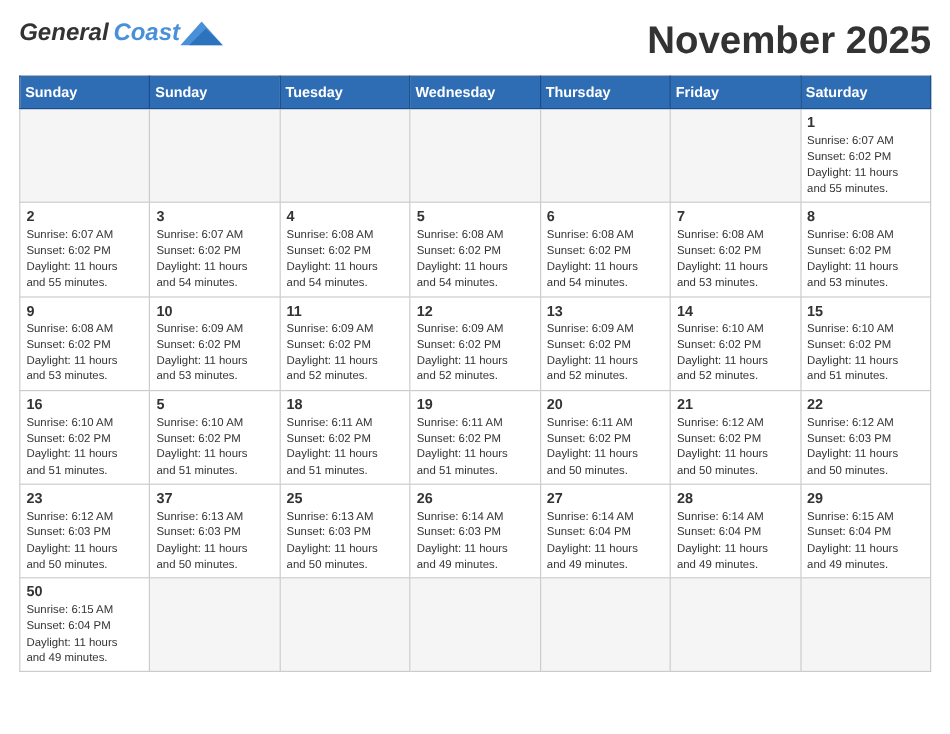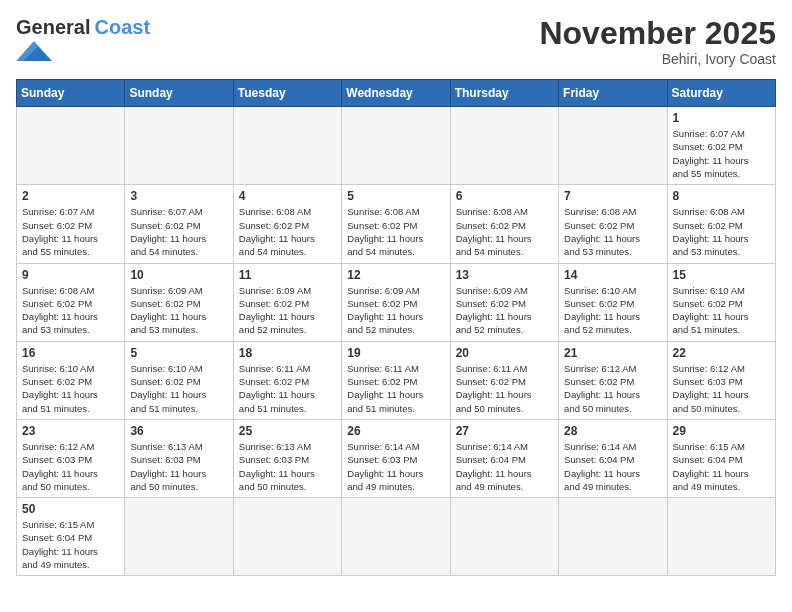--- a/index.html
+++ b/index.html
@@ -11,22 +11,23 @@
       padding: 16px;
     }
     .header {
       display: flex;
       justify-content: space-between;
       align-items: flex-start;
       margin-bottom: 12px;
     }
     .logo {
       display: flex;
-      flex-direction: column;
+      flex-direction: row;
       align-items: flex-start;
+      font-style: italic;
     }
     .logo-icon {
       width: 36px;
       height: 20px;
       margin-top: 2px;
     }
     .title-block {
       text-align: right;
       margin-left: 37px;
     }
@@ -92,21 +93,20 @@
       <span style="font-size:20px; font-weight:bold; color:#333;">General</span>
       <span style="font-size:20px; font-weight:bold; color:#4a90d9;">Coast</span>
     </div>
     <svg class="logo-icon" viewBox="0 0 50 28" xmlns="http://www.w3.org/2000/svg">
       <polygon points="0,28 25,0 50,28" fill="#4a90d9"></polygon>
       <polygon points="10,28 30,8 50,28" fill="#1a5fa8" opacity="0.6"></polygon>
     </svg>
   </div>
   <div class="title-block">
     <div class="month-title">November 2025</div>
-    <div class="location">Behiri, Ivory Coast</div>
   </div>
 </div>
 
 <table class="calendar">
   <thead>
     <tr>
       <th>Sunday</th>
       <th>Sunday</th>
       <th>Tuesday</th>
       <th>Wednesday</th>
@@ -217,21 +217,21 @@
           <span class="day-number">22</span>
           <div class="day-info">Sunrise: 6:12 AM<br>Sunset: 6:03 PM<br>Daylight: 11 hours<br>and 50 minutes.</div>
         </td>
       </tr>
       <tr>
         <td>
           <span class="day-number">23</span>
           <div class="day-info">Sunrise: 6:12 AM<br>Sunset: 6:03 PM<br>Daylight: 11 hours<br>and 50 minutes.</div>
         </td>
         <td>
-          <span class="day-number">36</span>
+          <span class="day-number">37</span>
           <div class="day-info">Sunrise: 6:13 AM<br>Sunset: 6:03 PM<br>Daylight: 11 hours<br>and 50 minutes.</div>
         </td>
         <td>
           <span class="day-number">25</span>
           <div class="day-info">Sunrise: 6:13 AM<br>Sunset: 6:03 PM<br>Daylight: 11 hours<br>and 50 minutes.</div>
         </td>
         <td>
           <span class="day-number">26</span>
           <div class="day-info">Sunrise: 6:14 AM<br>Sunset: 6:03 PM<br>Daylight: 11 hours<br>and 49 minutes.</div>
         </td>

